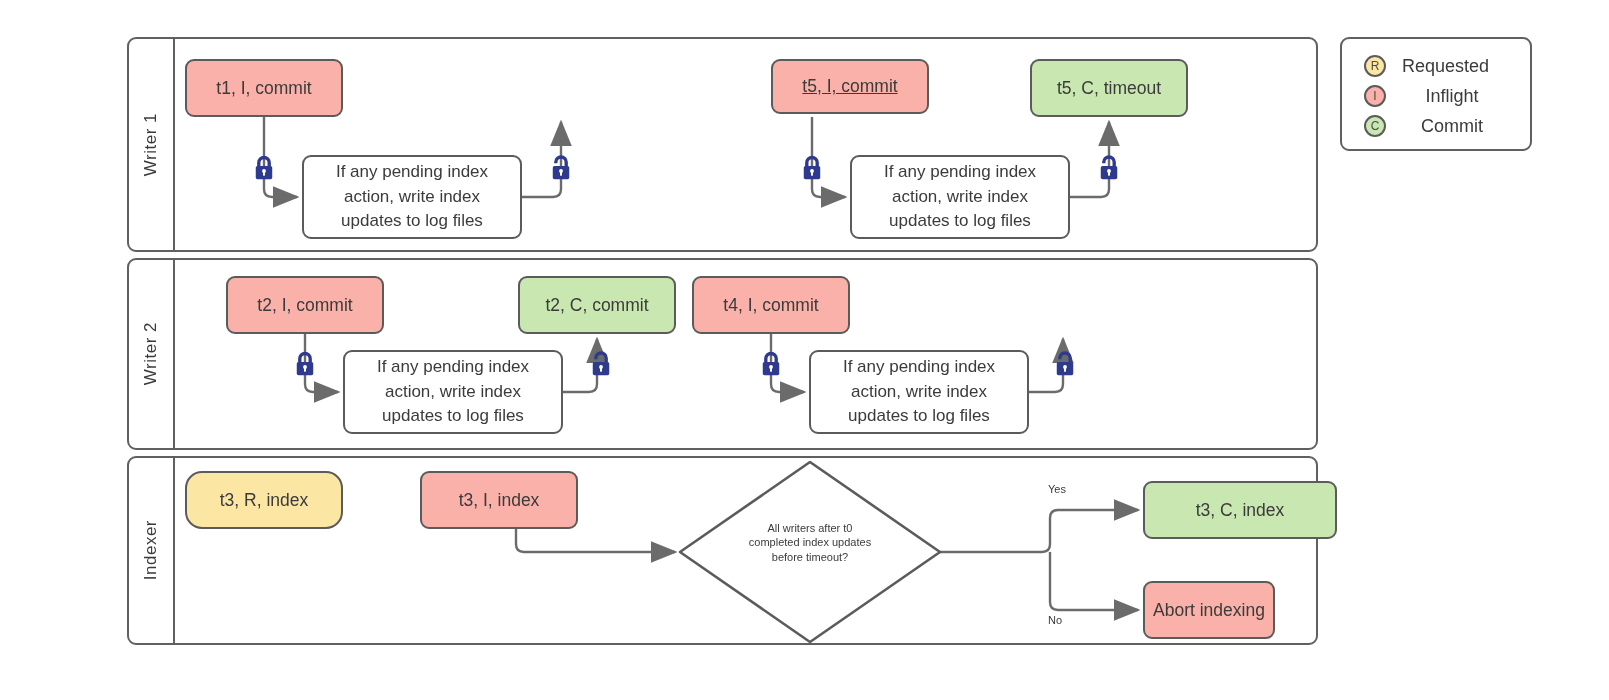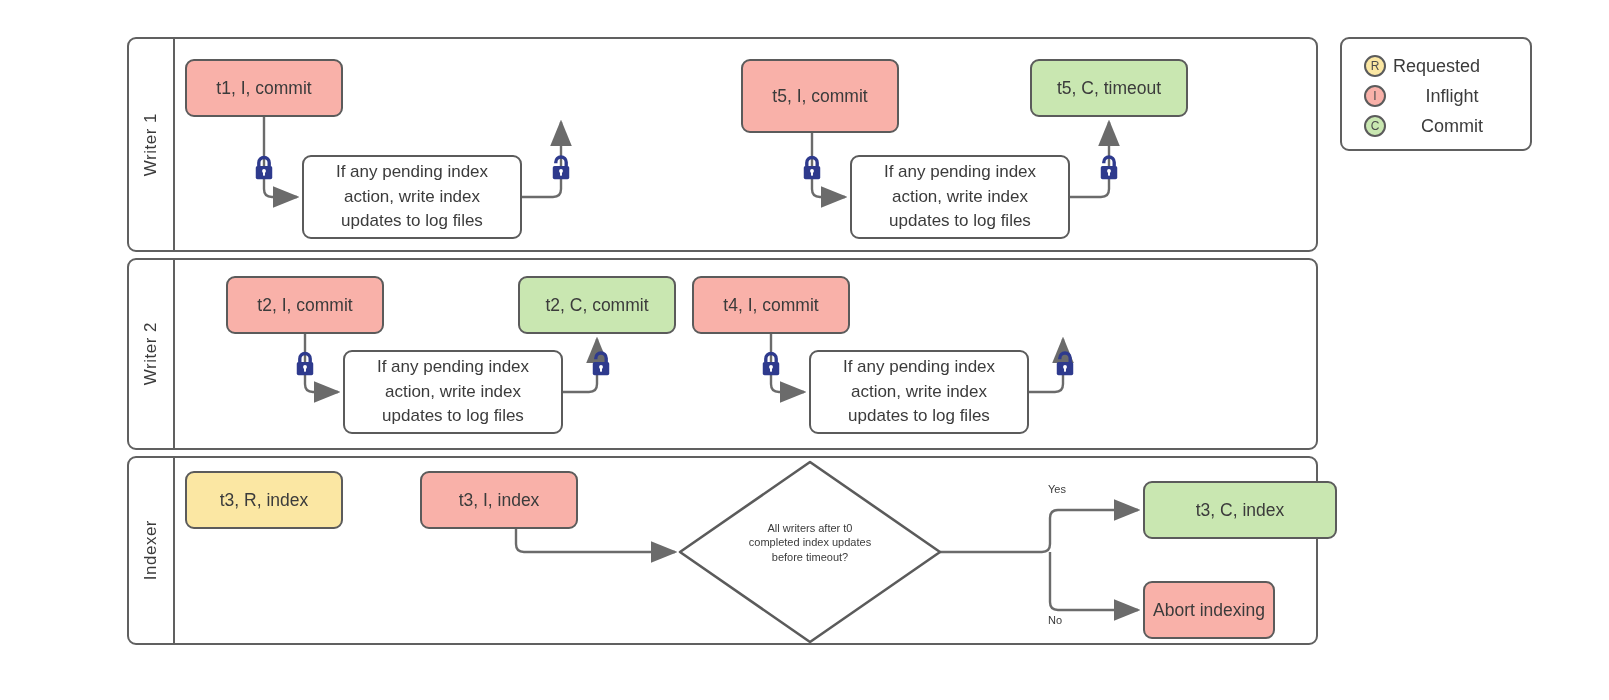--- a/index.html
+++ b/index.html
@@ -15,33 +15,33 @@
   html,body{margin:0;padding:0;background:#ffffff;}
   body{font-family:"Liberation Sans", sans-serif;color:var(--text);}
   .canvas{position:relative;width:1609px;height:700px;background:#ffffff;overflow:hidden;}
   .layer{position:absolute;left:0;top:0;width:1609px;height:700px;pointer-events:none;}
   .lane{position:absolute;left:127px;width:1191px;border:2.5px solid var(--lane-border);border-radius:9px;box-sizing:border-box;background:#ffffff;}
   .lane-strip{position:absolute;left:0;top:0;bottom:0;width:44px;border-right:2.5px solid var(--lane-border);display:flex;align-items:center;justify-content:center;}
   .lane-label{writing-mode:vertical-rl;transform:rotate(180deg);font-size:17px;color:var(--text);letter-spacing:0.5px;}
   .node{position:absolute;box-sizing:border-box;border:2.5px solid var(--node-border);border-radius:9px;background:#ffffff;display:flex;align-items:center;justify-content:center;font-size:17.5px;color:var(--text);text-align:center;}
   .inflight{background:var(--inflight-fill);}
   .commit{background:var(--commit-fill);}
-  .requested{background:var(--requested-fill);}
+  .requested{background:var(--requested-fill);border-radius:17px;}
   .process{font-size:17px;line-height:1.45;white-space:pre-line;padding:4px 8px;}
   .diamond-text{position:absolute;font-size:11px;line-height:1.3;white-space:pre-line;text-align:center;color:var(--text);}
   .edge-label{position:absolute;font-size:11px;color:var(--text);text-align:left;}
   .lock{position:absolute;width:26px;height:29px;}
   .legend{position:absolute;left:1340px;top:37px;width:192px;height:114px;box-sizing:border-box;border:2.5px solid var(--lane-border);border-radius:9px;background:#ffffff;padding:14px 12px 10px 22px;display:flex;flex-direction:column;justify-content:space-between;}
   .legend-row{display:flex;align-items:center;height:26px;}
   .legend-dot{width:22px;height:22px;border-radius:50%;border:2px solid var(--node-border);box-sizing:border-box;display:inline-flex;align-items:center;justify-content:center;font-size:12px;color:#4c4c4c;flex:0 0 auto;}
   .legend-dot.requested{background:var(--requested-fill);}
   .legend-dot.inflight{background:var(--inflight-fill);}
   .legend-dot.commit{background:var(--commit-fill);}
   .legend-text{flex:1;text-align:center;font-size:18px;color:var(--text);}
-  .legend-row.first .legend-text{text-align:left;padding-left:7px;}
+  .legend-row.first .legend-text{text-align:left;padding-left:16px;}
 </style>
 </head>
 <body>
 
 <div class="canvas">
 
   <div class="lane" style="top:37px;height:215px;">
     <div class="lane-strip">
       <span class="lane-label">Writer 1</span>
     </div>
@@ -82,21 +82,21 @@
       <path d="M 1050 552 V 602 Q 1050 610 1058 610 H 1138" marker-end="url(#ah)"></path>
 
       <polygon points="680,552 810,462 940,552 810,642" fill="#ffffff" stroke="#5b5b5b" stroke-width="2.6" stroke-linejoin="round"></polygon>
     </g>
   </svg>
 
   <div class="node inflight" style="left:185px;top:59px;width:158px;height:58px;">t1, I, commit</div>
   <div class="node process" style="left:302px;top:155px;width:220px;height:84px;">If any pending index
 action, write index
 updates to log files</div>
-  <div class="node inflight" style="left:741px;top:59px;width:158px;height:74px;">t5, I, commit</div>
+  <div class="node inflight" style="left:771px;top:59px;width:158px;height:55px;text-decoration:underline;">t5, I, commit</div>
   <div class="node process" style="left:850px;top:155px;width:220px;height:84px;">If any pending index
 action, write index
 updates to log files</div>
   <div class="node commit" style="left:1030px;top:59px;width:158px;height:58px;">t5, C, timeout</div>
 
   <div class="node inflight" style="left:226px;top:276px;width:158px;height:58px;">t2, I, commit</div>
   <div class="node process" style="left:343px;top:350px;width:220px;height:84px;">If any pending index
 action, write index
 updates to log files</div>
   <div class="node commit" style="left:518px;top:276px;width:158px;height:58px;">t2, C, commit</div>

